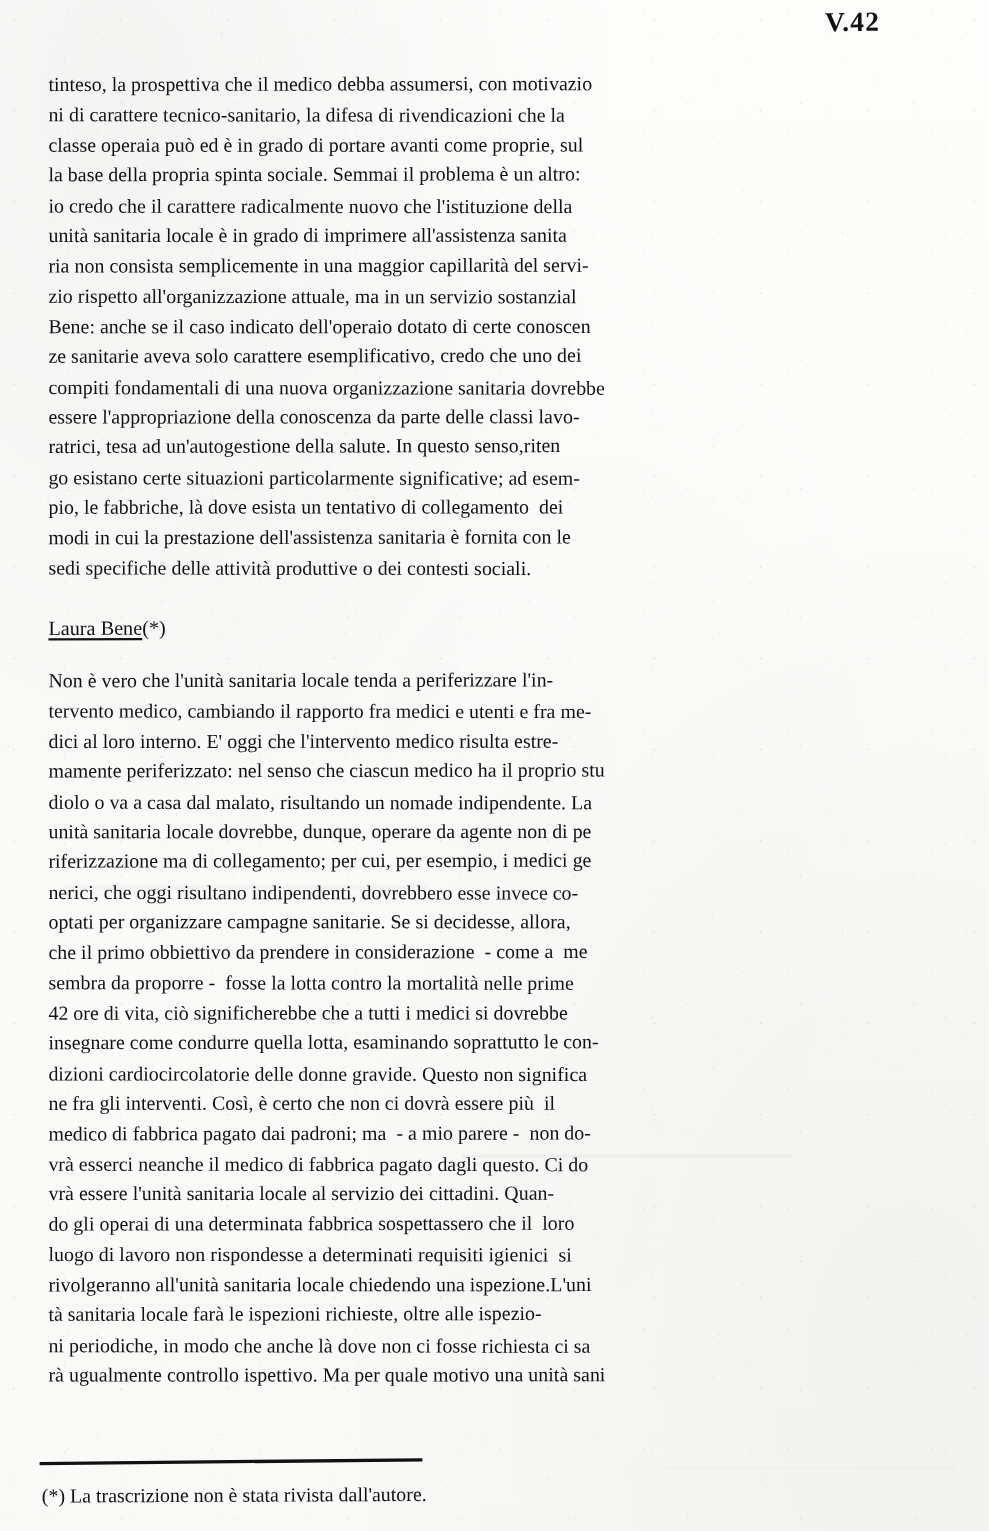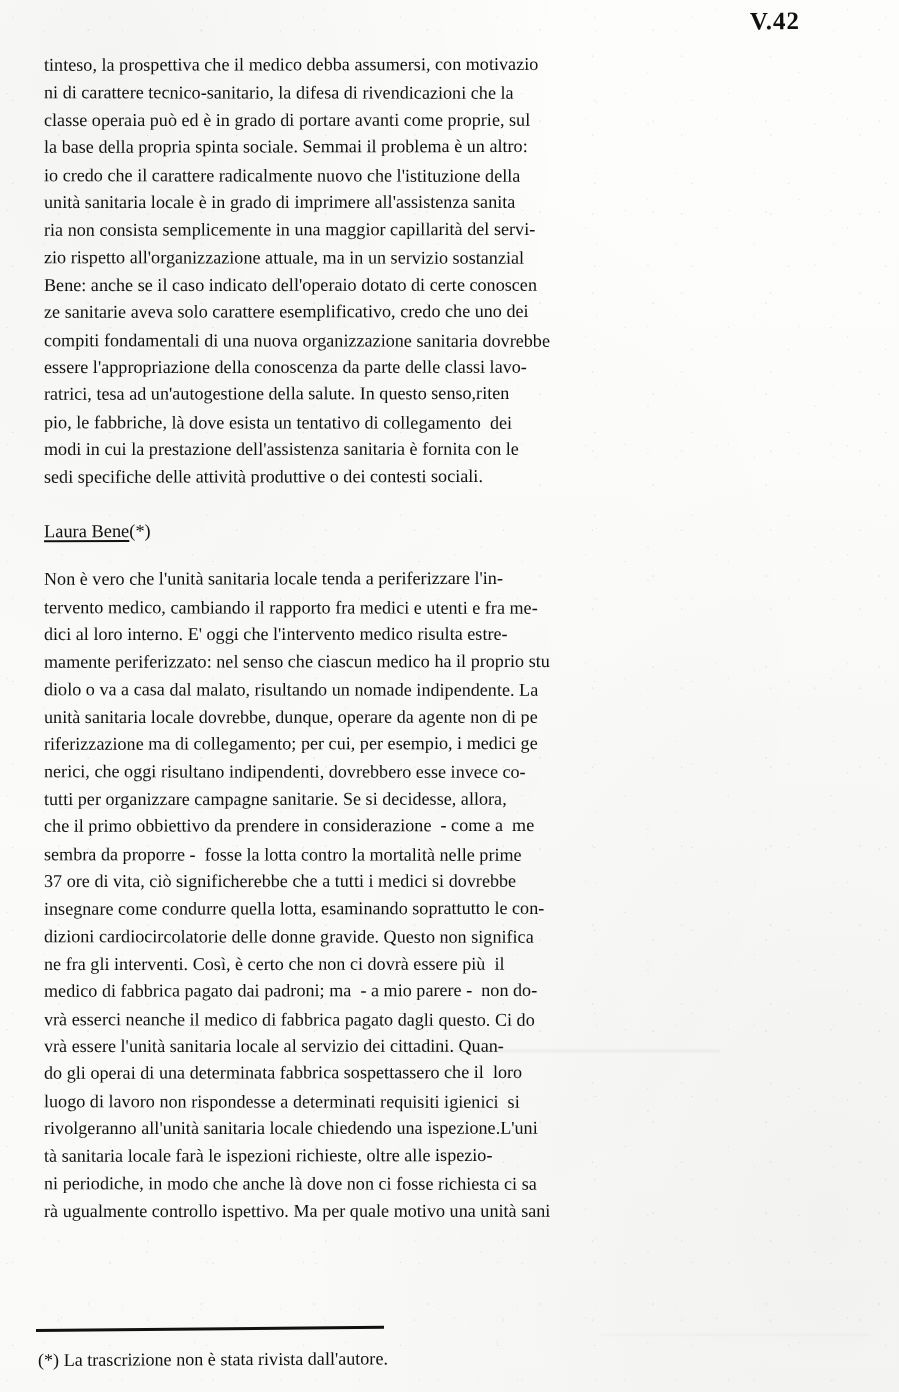--- a/index.html
+++ b/index.html
@@ -60,21 +60,21 @@
     font-weight: 700;
     letter-spacing: 1px;
     transform: rotate(-0.5deg);
   }
 
   
   .body-col {
     position: absolute;
     left: 44px;
     right: 34px;
-    top: 52px;
+    top: 64px;
   }
 
   .para {
     margin: 0;
   }
 
   .line {
     display: block;
     font-size: 18.1px;
     line-height: 27.45px;
@@ -166,44 +166,45 @@
       <span class="line">la base della propria spinta sociale. Semmai il problema è un altro:</span>
       <span class="line">io credo che il carattere radicalmente nuovo che l'istituzione della</span>
       <span class="line">unità sanitaria locale è in grado di imprimere all'assistenza sanita</span>
       <span class="line">ria non consista semplicemente in una maggior capillarità del servi-</span>
       <span class="line">zio rispetto all'organizzazione attuale, ma in un servizio sostanzial</span>
       <span class="line">Bene: anche se il caso indicato dell'operaio dotato di certe conoscen</span>
       <span class="line">ze sanitarie aveva solo carattere esemplificativo, credo che uno dei</span>
       <span class="line">compiti fondamentali di una nuova organizzazione sanitaria dovrebbe</span>
       <span class="line">essere l'appropriazione della conoscenza da parte delle classi lavo-</span>
       <span class="line">ratrici, tesa ad un'autogestione della salute. In questo senso,riten</span>
+      <span class="line">go esistano certe situazioni particolarmente significative; ad esem-</span>
       <span class="line">pio, le fabbriche, là dove esista un tentativo di collegamento  dei</span>
       <span class="line">modi in cui la prestazione dell'assistenza sanitaria è fornita con le</span>
       <span class="line">sedi specifiche delle attività produttive o dei contesti sociali.</span>
     </div>
 
     <span class="gap"></span>
 
     <div class="speaker"><span class="name">Laura Bene</span><span>(*)</span></div>
 
     <span class="gap-sm"></span>
 
     <div class="para">
       <span class="line">Non è vero che l'unità sanitaria locale tenda a periferizzare l'in-</span>
       <span class="line">tervento medico, cambiando il rapporto fra medici e utenti e fra me-</span>
       <span class="line">dici al loro interno. E' oggi che l'intervento medico risulta estre-</span>
       <span class="line">mamente periferizzato: nel senso che ciascun medico ha il proprio stu</span>
       <span class="line">diolo o va a casa dal malato, risultando un nomade indipendente. La</span>
       <span class="line">unità sanitaria locale dovrebbe, dunque, operare da agente non di pe</span>
       <span class="line">riferizzazione ma di collegamento; per cui, per esempio, i medici ge</span>
       <span class="line">nerici, che oggi risultano indipendenti, dovrebbero esse invece co-</span>
-      <span class="line">tutti per organizzare campagne sanitarie. Se si decidesse, allora,</span>
+      <span class="line">optati per organizzare campagne sanitarie. Se si decidesse, allora,</span>
       <span class="line">che il primo obbiettivo da prendere in considerazione  - come a  me</span>
       <span class="line">sembra da proporre -  fosse la lotta contro la mortalità nelle prime</span>
-      <span class="line">37 ore di vita, ciò significherebbe che a tutti i medici si dovrebbe</span>
+      <span class="line">42 ore di vita, ciò significherebbe che a tutti i medici si dovrebbe</span>
       <span class="line">insegnare come condurre quella lotta, esaminando soprattutto le con-</span>
       <span class="line">dizioni cardiocircolatorie delle donne gravide. Questo non significa</span>
       <span class="line">ne fra gli interventi. Così, è certo che non ci dovrà essere più  il</span>
       <span class="line">medico di fabbrica pagato dai padroni; ma  - a mio parere -  non do-</span>
       <span class="line">vrà esserci neanche il medico di fabbrica pagato dagli questo. Ci do</span>
       <span class="line">vrà essere l'unità sanitaria locale al servizio dei cittadini. Quan-</span>
       <span class="line">do gli operai di una determinata fabbrica sospettassero che il  loro</span>
       <span class="line">luogo di lavoro non rispondesse a determinati requisiti igienici  si</span>
       <span class="line">rivolgeranno all'unità sanitaria locale chiedendo una ispezione.L'uni</span>
       <span class="line">tà sanitaria locale farà le ispezioni richieste, oltre alle ispezio-</span>

